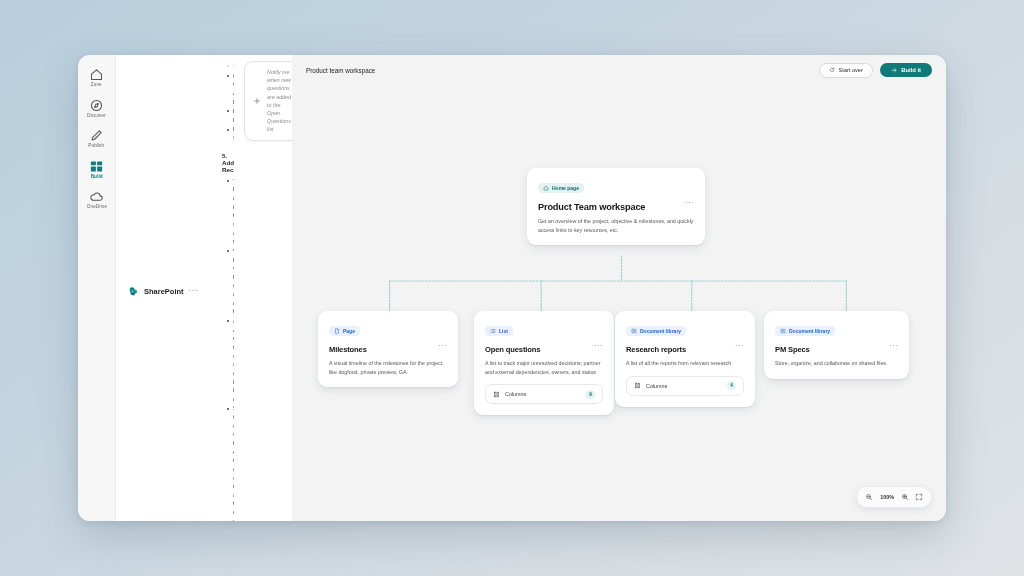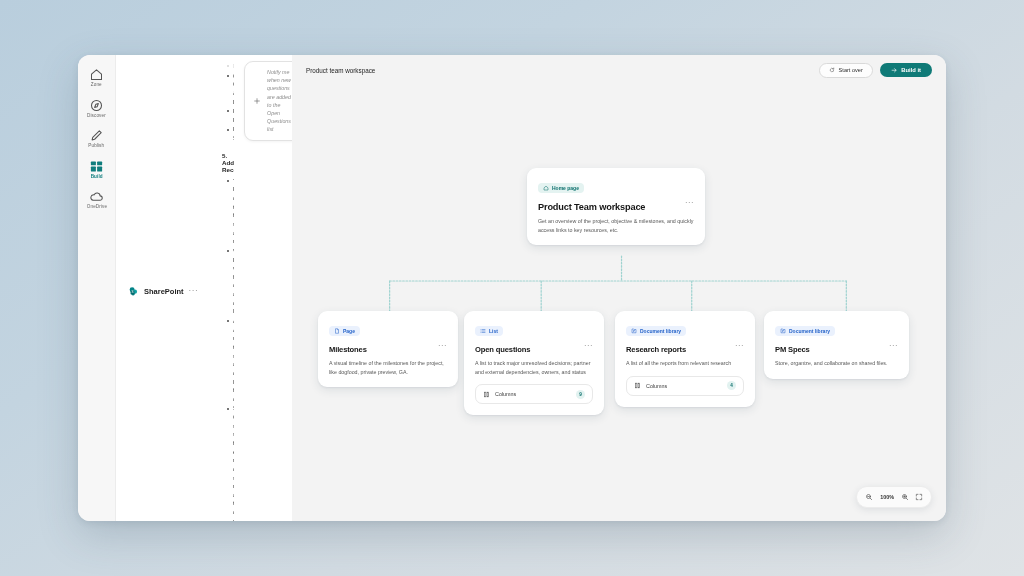--- a/index.html
+++ b/index.html
@@ -228,21 +228,21 @@
   
   .node {
     position: absolute;
     background: #fff;
     border-radius: 9px;
     box-shadow: 0 3px 10px rgba(40,60,80,.11), 0 1px 2px rgba(40,60,80,.07);
     padding: 9px 11px 11px;
   }
   .node-root { left: 235px; top: 83px; width: 178px; }
   .node-c1 { left: 26px;  top: 226px; width: 140px; }
-  .node-c2 { left: 172px; top: 226px; width: 140px; }
+  .node-c2 { left: 182px; top: 226px; width: 140px; }
   .node-c3 { left: 323px; top: 226px; width: 140px; }
   .node-c4 { left: 472px; top: 226px; width: 145px; }
 
   .badge {
     display: inline-flex;
     align-items: center;
     gap: 3px;
     border-radius: 4px;
     padding: 2.2px 5px;
     font-size: 5px;

